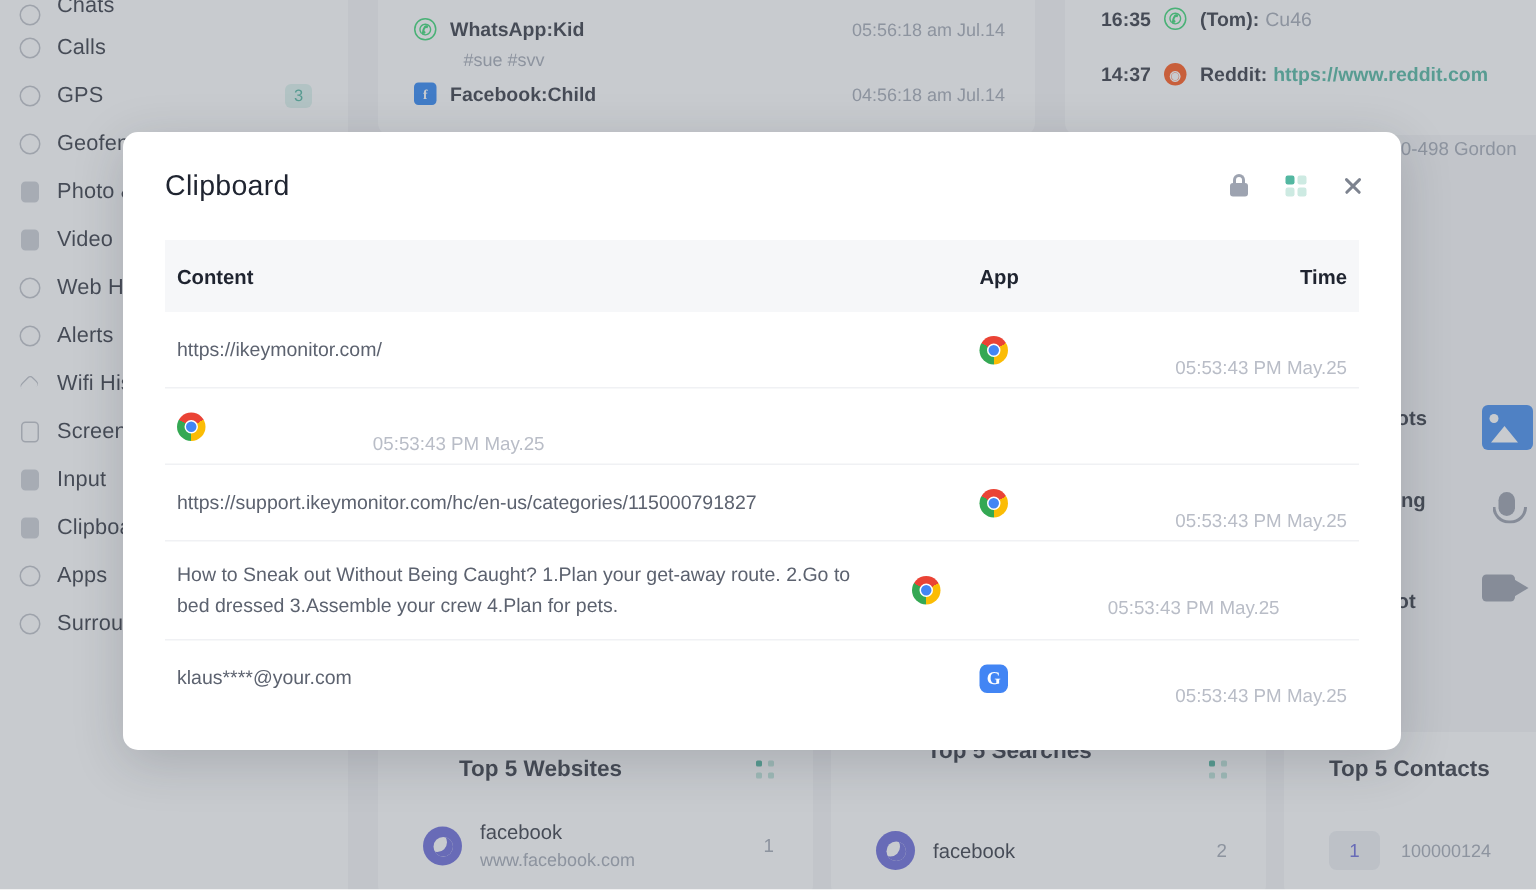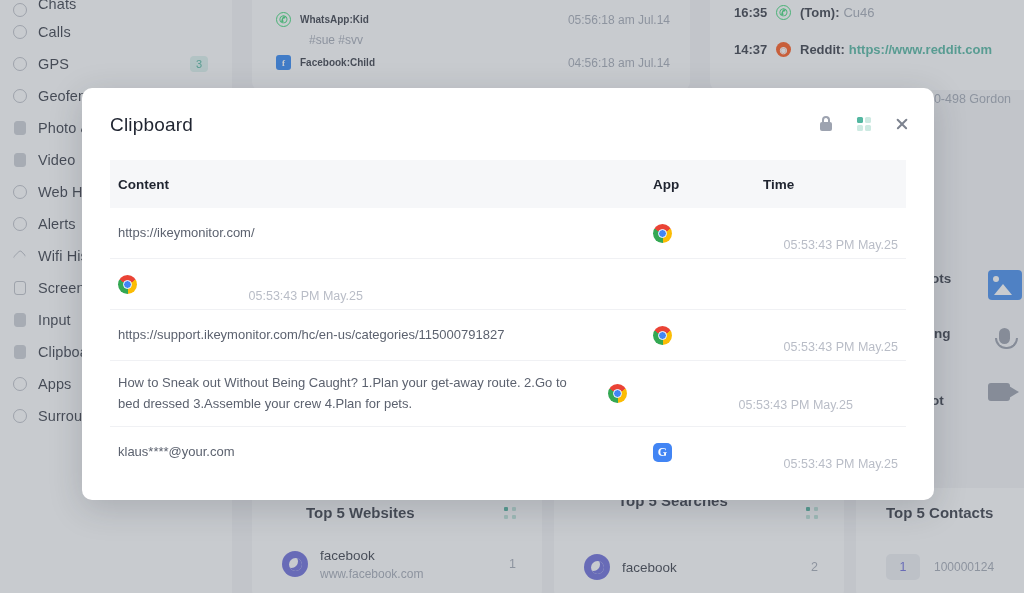--- a/index.html
+++ b/index.html
@@ -56,21 +56,21 @@
 
   .card {
     position:absolute; background:#fff; border-radius:8px;
   }
   .card-title {
     font-size:15px; font-weight:bold; color:#1f2430;
   }
 
   .msg-row { display:flex; align-items:center; }
   .msg-app {
-    font-size:10px; font-weight:bold; color:#1f2430;
+    font-size:13px; font-weight:bold; color:#1f2430;
   }
   .msg-sub { font-size:12px; color:#9aa0ad; }
   .msg-time { font-size:12px; color:#9aa0ad; margin-left:auto;text-align:center; }
 
   .ic {
     width:15px; height:15px; border-radius:50%;
     display:inline-flex; align-items:center; justify-content:center;
     flex:0 0 15px; margin-right:9px;
     font-size:9px; color:#fff; font-weight:bold;
   }
@@ -186,21 +186,21 @@
   .x-ic:after  { transform:rotate(-45deg); }
 
   .tbl { padding:0 28px; }
   .thead {
     display:flex; align-items:center; height:48px;
     background:#f6f7f9; padding:0 8px;
     font-size:13.5px; font-weight:bold; color:#1f2430;
   }
   .col-content { flex:1 1 auto; }
   .col-app { flex:0 0 110px; text-align:left; }
-  .col-time { flex:0 0 135px; }
+  .col-time { flex:0 0 135px; text-align:right; }
 
   .trow {
     display:flex; align-items:center; min-height:51px;
     padding:0 8px; border-bottom:1px solid #f0f1f4;
     font-size:13px;
   }
   .trow:last-child { border-bottom:none; }
   .cell-content { flex:1 1 auto; color:#5c626f; line-height:1.55; padding:10px 16px 10px 0; }
   .cell-app { flex:0 0 110px; display:flex; align-items:center; }
   .cell-time { flex:0 0 135px; text-align:right; color:#b9bdc7; font-size:12.5px;margin-top:23px; }

